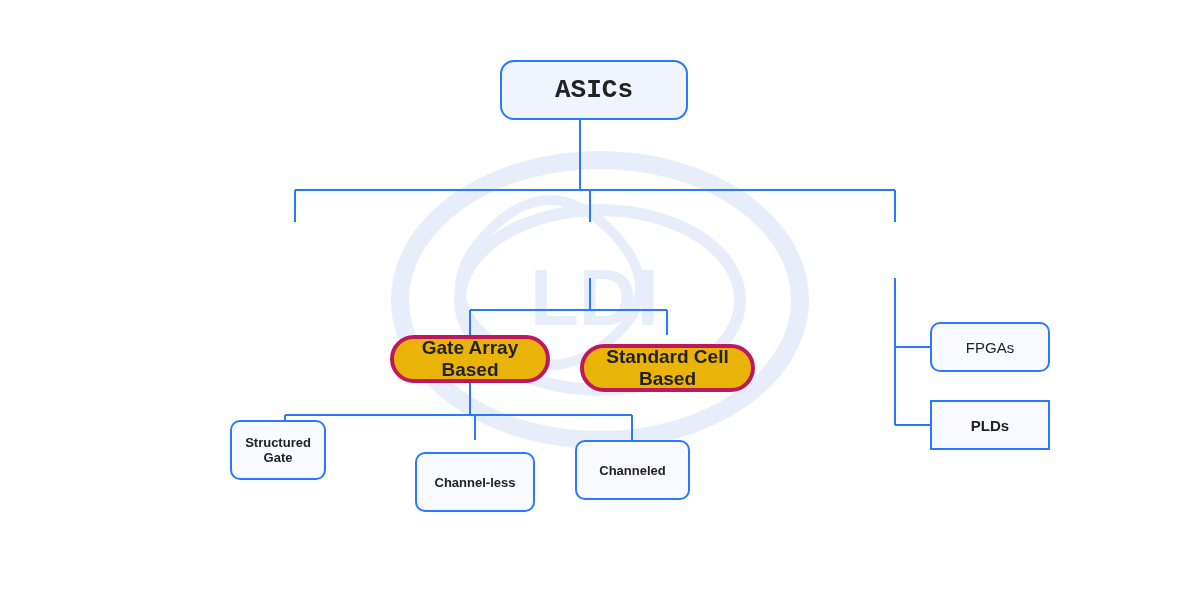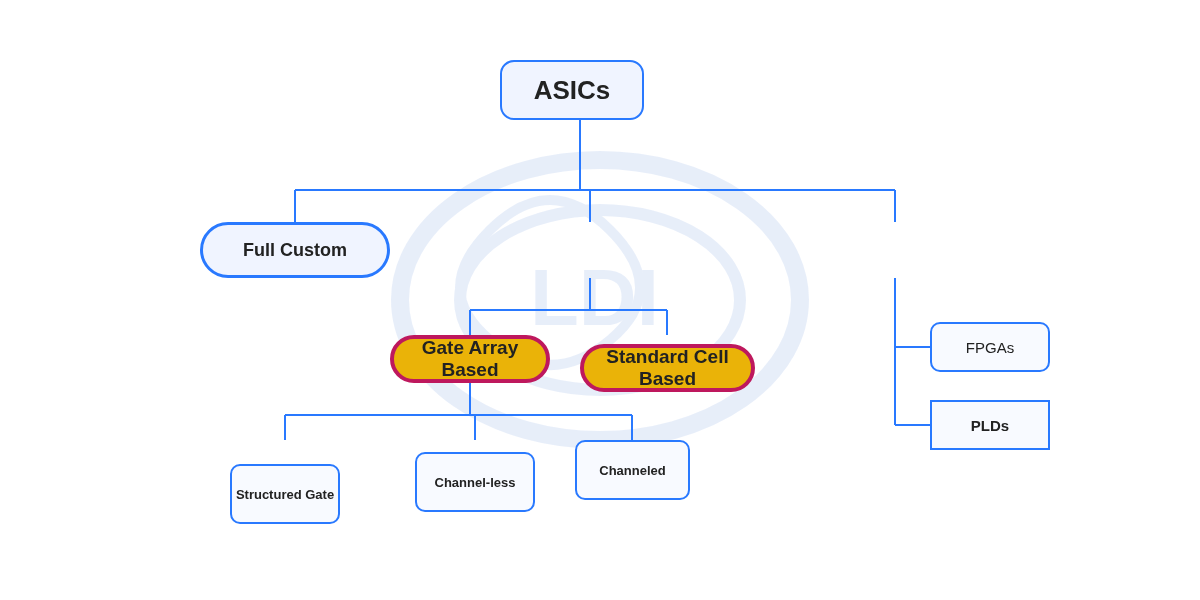--- a/index.html
+++ b/index.html
@@ -51,29 +51,30 @@
       text-align: center;
       border-radius: 12px;
       border: 2px solid #2979ff;
       background: #f0f4ff;
       color: #222;
       font-weight: 600;
       z-index: 2;
     }
 
     .node-root {
-      width: 144px;
+      width: 188px;
       height: 60px;
       font-size: 26px;
       font-weight: 700;
       left: 500px;
       top: 60px;
       background: #f0f4ff;
       border: 2.5px solid #2979ff;
       border-radius: 14px;
+      font-family: Liberation Mono, monospace;
     }
 
     
     .node-l1 {
       height: 56px;
       border-radius: 28px;
       font-size: 18px;
       font-weight: 700;
       background: #f0f4ff;
       border: 3px solid #2979ff;
@@ -123,23 +124,23 @@
     .node-l3 {
       height: 60px;
       border-radius: 10px;
       font-size: 13px;
       font-weight: 600;
       background: #f8faff;
       border: 2px solid #2979ff;
     }
 
     .node-structured {
-      width: 110px;
+      width: 96px;
       left: 230px;
-      top: 464px;
+      top: 420px;
     }
 
     .node-channelless {
       width: 120px;
       left: 415px;
       top: 440px;
       margin-top: 12px;
     }
 
     .node-channeled {
@@ -217,23 +218,20 @@
     <line x1="895" y1="347" x2="930" y2="347" stroke="#2979ff" stroke-width="2"></line>
     <line x1="895" y1="425" x2="930" y2="425" stroke="#2979ff" stroke-width="2"></line>
 
     <line x1="895" y1="347" x2="895" y2="425" stroke="#2979ff" stroke-width="2"></line>
   </svg>
 
   <div class="node node-root">
     <span>ASICs</span>
   </div>
 
-  <div class="node node-l1 node-full-custom">
-    <span>Full Custom</span>
-  </div>
 
 
 
   <div class="node node-l2 node-gate-array">
     <span>Gate Array Based</span>
   </div>
 
   <div class="node node-l2 node-standard-cell">
     <span>Standard Cell Based</span>
   </div>

